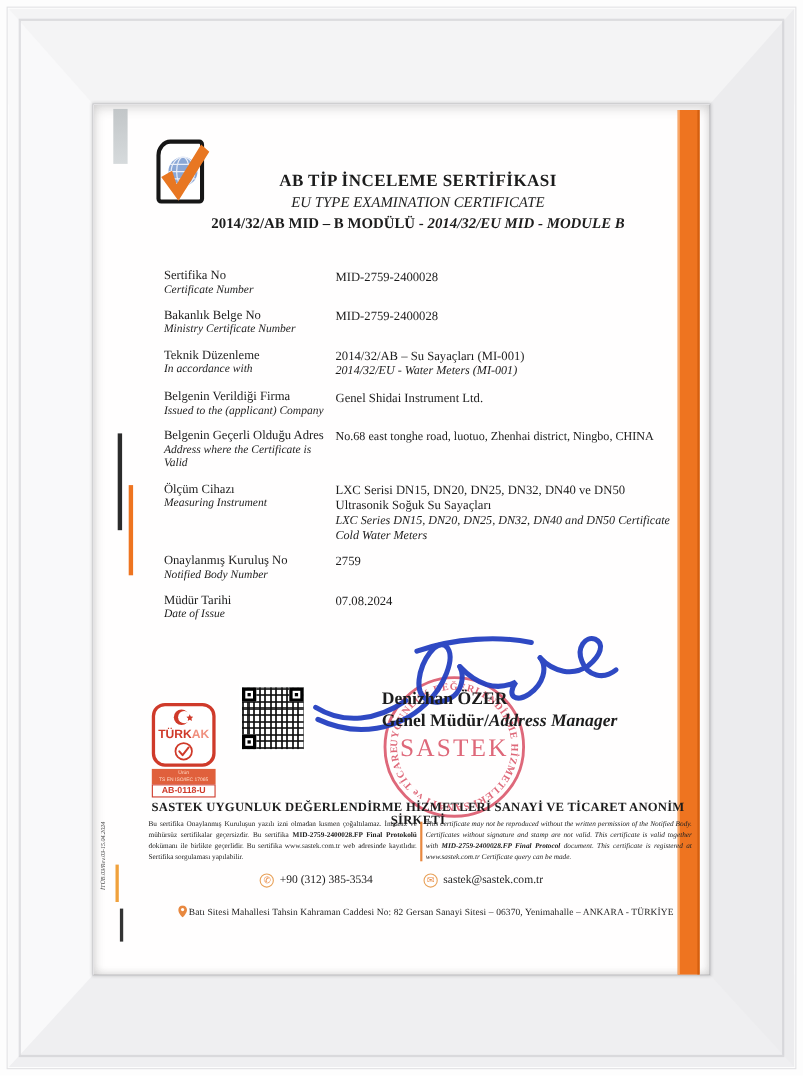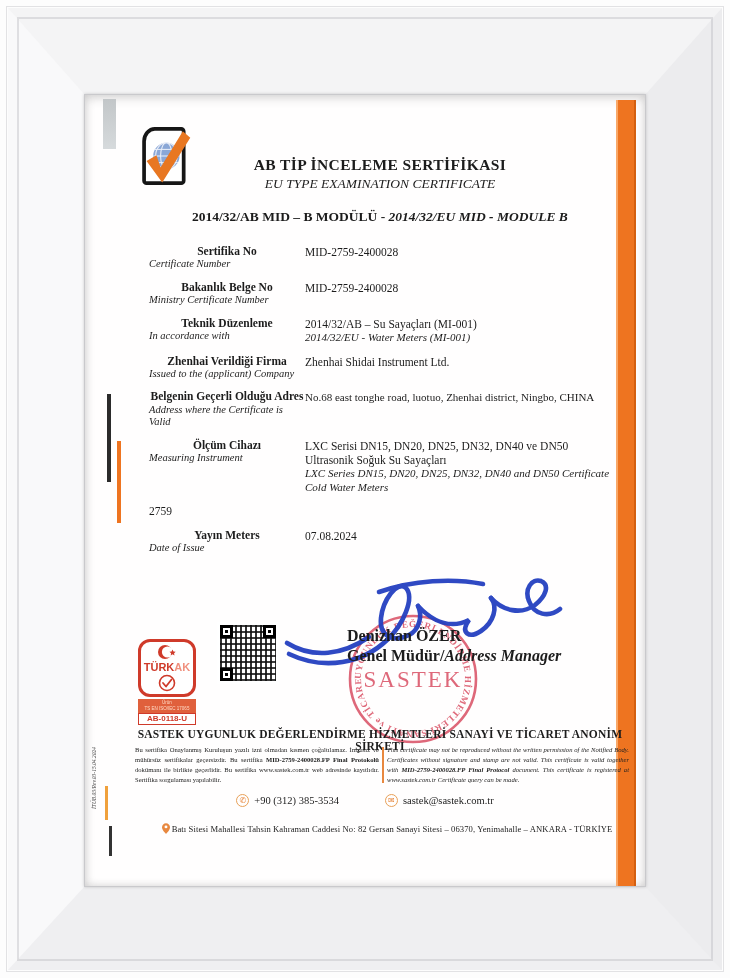--- a/index.html
+++ b/index.html
@@ -21,27 +21,27 @@
   .page > * { position:absolute; }
   .reg-mark { left:18px; top:4px; width:13px; height:50px;
               background:linear-gradient(#c2c6c8,#d6dadc); }
   .accent-band { left:531px; top:5px; width:20px; height:786px; background:#ee7420;
                  box-shadow:inset 2px 0 0 #f9a868, inset -2px 0 0 #d45f10; }
   .logo { left:50px; top:28px; width:66px; height:66px; }
   
   .header { left:95px; top:60px; width:400px; text-align:center; line-height:1.25; }
   .title-tr { font-size:15.5px; font-weight:bold; letter-spacing:.4px; }
   .title-en { font-size:13.5px; font-style:italic; margin-top:2px; }
-  .subtitle { font-size:13.5px; font-weight:bold; margin-top:16px;text-align:center; }
+  .subtitle { font-size:13.5px; font-weight:bold; margin-top:2px;text-align:center; }
   .subtitle .it { font-style:italic; }
   
   .fields { left:64px; top:150px; width:468px; }
   .frow { display:flex; margin-bottom:10px; }
   .flabel { width:156px; flex:none; }
-  .flt { font-size:11.5px; font-weight:bold; line-height:1.15;text-align:center; }
+  .flt { font-size:11.5px; font-weight:normal; line-height:1.15; }
   .fle { font-size:10.5px; font-style:italic; line-height:1.2; }
   .fval { width:310px; padding-top:1px; }
   .fv1 { font-size:11.5px; line-height:1.2; }
   .fv2 { font-size:11px; font-style:italic; line-height:1.2; }
   .fv2:empty { display:none; }
   .nowrap .fv1 { white-space:nowrap; font-size:11px; }
   .black-rule { left:22px; top:299px; width:4px; height:88px; background:#2b2b2b; }
   .orange-rule { left:32px; top:346px; width:4px; height:82px; background:#ee7420; }
   
   .stamp { left:258px; top:514px; width:140px; height:140px; opacity:.85; }
@@ -145,25 +145,25 @@
             <div class="flt">Teknik Düzenleme</div>
             <div class="fle">In accordance with</div>
           </div>
         <div class="fval">
             <div class="fv1">2014/32/AB – Su Sayaçları (MI-001)</div>
             <div class="fv2">2014/32/EU - Water Meters (MI-001)</div>
           </div>
       </div>
       <div class="frow">
         <div class="flabel">
-            <div class="flt">Zhenhai Verildiği Firma</div>
+            <div class="flt">Belgenin Verildiği Firma</div>
             <div class="fle">Issued to the (applicant) Company</div>
           </div>
         <div class="fval">
-            <div class="fv1">Zhenhai Shidai Instrument Ltd.</div>
+            <div class="fv1">Genel Shidai Instrument Ltd.</div>
           </div>
       </div>
       <div class="frow nowrap">
         <div class="flabel">
             <div class="flt">Belgenin Geçerli Olduğu Adres</div>
             <div class="fle">Address where the Certificate is Valid</div>
           </div>
         <div class="fval">
             <div class="fv1">No.68 east tonghe road, luotuo, Zhenhai district, Ningbo, CHINA</div>
           </div>
@@ -172,27 +172,31 @@
         <div class="flabel">
             <div class="flt">Ölçüm Cihazı</div>
             <div class="fle">Measuring Instrument</div>
           </div>
         <div class="fval">
             <div class="fv1">LXC Serisi DN15, DN20, DN25, DN32, DN40 ve DN50 Ultrasonik Soğuk Su Sayaçları</div>
             <div class="fv2">LXC Series DN15, DN20, DN25, DN32, DN40 and DN50 Certificate Cold Water Meters</div>
           </div>
       </div>
       <div class="frow">
+        <div class="flabel">
+            <div class="flt">Onaylanmış Kuruluş No</div>
+            <div class="fle">Notified Body Number</div>
+          </div>
         <div class="fval">
             <div class="fv1">2759</div>
           </div>
       </div>
       <div class="frow">
         <div class="flabel">
-            <div class="flt">Yayın Meters</div>
+            <div class="flt">Müdür Tarihi</div>
             <div class="fle">Date of Issue</div>
           </div>
         <div class="fval">
             <div class="fv1">07.08.2024</div>
           </div>
       </div>
     </div>
 
     <div class="black-rule"></div>
     <div class="orange-rule"></div>

